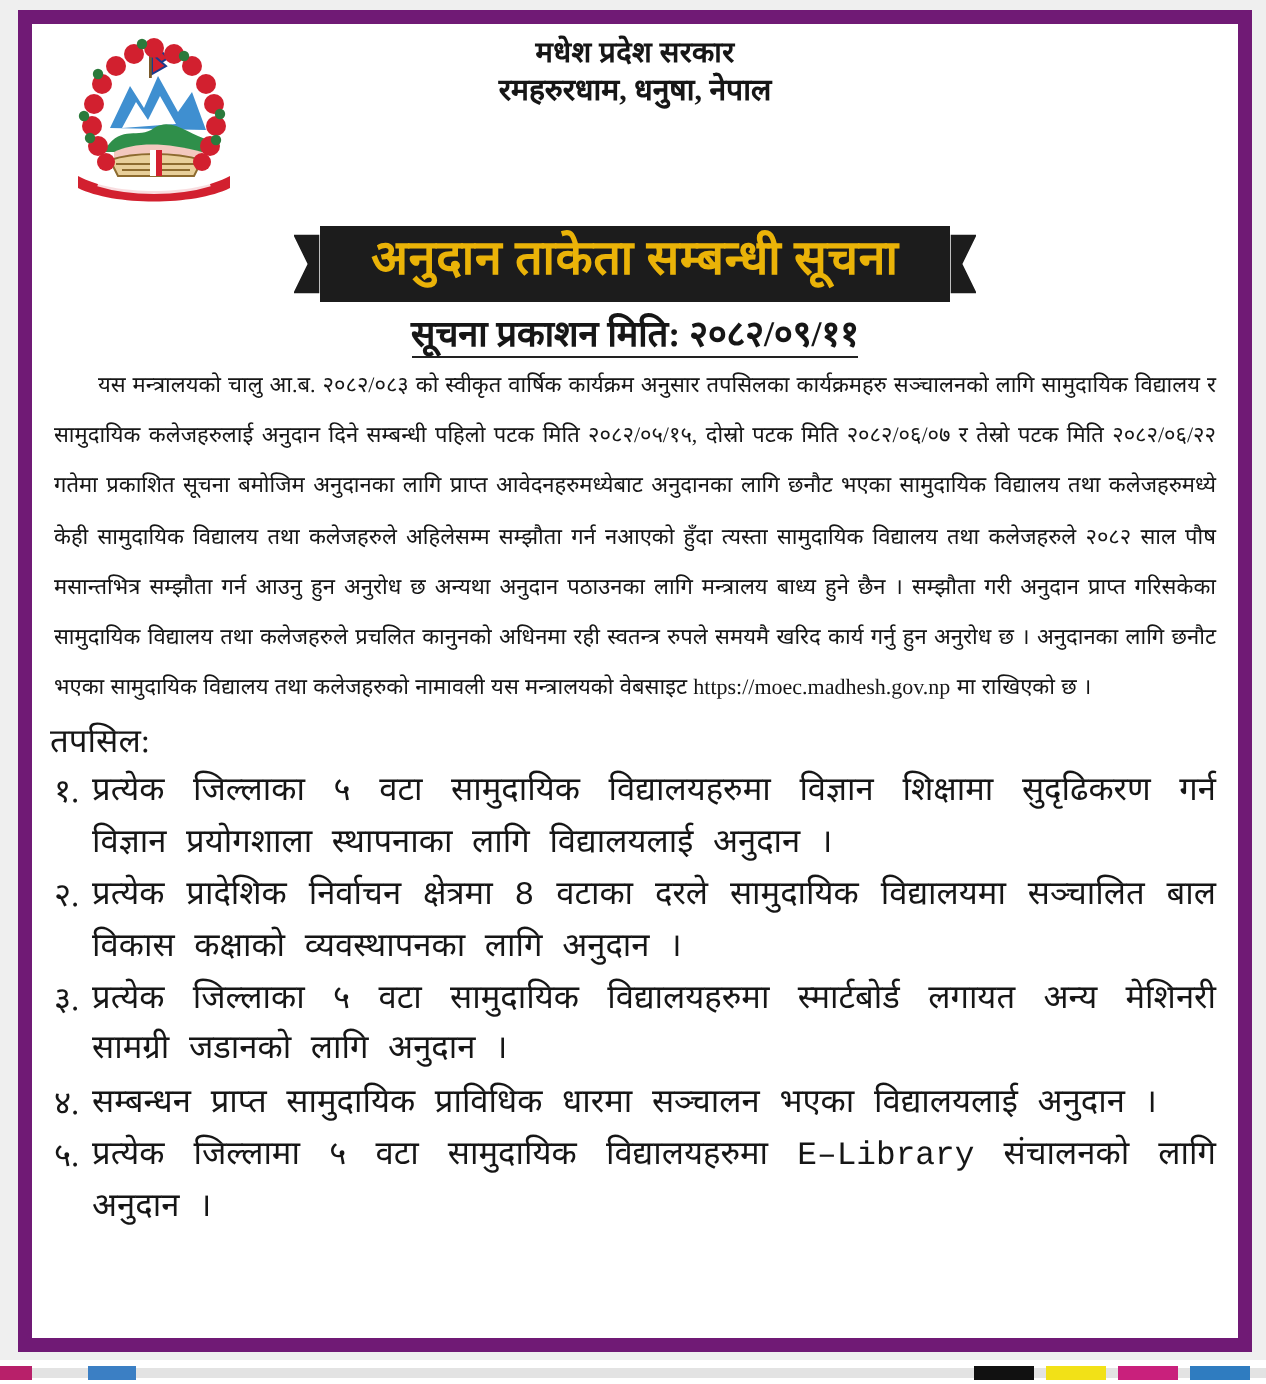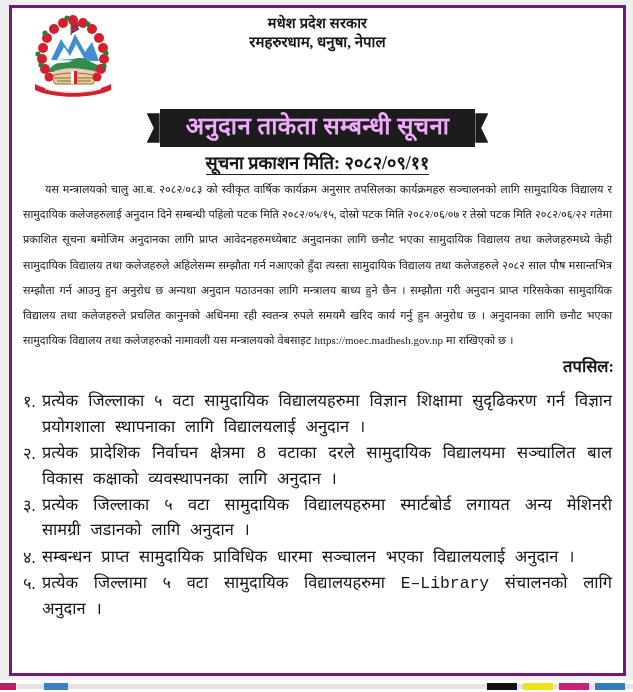--- a/index.html
+++ b/index.html
@@ -34,21 +34,21 @@
     background: #efefef;
     box-sizing: border-box;
     padding: 5px 7px 4px 9px;
   }
 
   #frame {
     position: relative;
     width: 100%;
     height: 100%;
     background: #ffffff;
-    border: 3px solid #701a75;
+    border: 7px solid #701a75;
     box-sizing: border-box;
     padding: 4px 9px 2px 9px;
     overflow: hidden;
   }
 
   
   #header {
     position: relative;
     height: 96px;
   }
@@ -91,21 +91,21 @@
   #banner-wrap {
     display: flex;
     justify-content: center;
     align-items: center;
     margin-top: 1px;
     height: 38px;
   }
   #banner {
     position: relative;
     background: #1c1c1c;
-    color: #f0abfc;
+    color: #eab308;
     font-size: 24px;
     font-weight: 700;
     letter-spacing: .4px;
     padding: 3px 26px 5px 26px;
     line-height: 1.22;
     white-space: nowrap;
   }
   
   #banner::before,
   #banner::after {
@@ -144,25 +144,25 @@
     line-height: 25.2px;
     text-align: justify;
     text-align-last: left;
     text-indent: 22px;
     margin: 3px 2px 0 2px;
     word-spacing: .4px;
   }
 
   
   #tapasil {
-    text-align: right;
+    text-align: left;
     font-size: 16.5px;
-    font-weight: 700;
+    font-weight: 400;
     margin-top: 1px;
-    margin-bottom: 12px;
+    margin-bottom: 2px;
   }
 
   
   #list {
     margin: 0 2px;
     padding: 0;
     list-style: none;
     font-size: 16.4px;
     line-height: 25.4px;
   }

